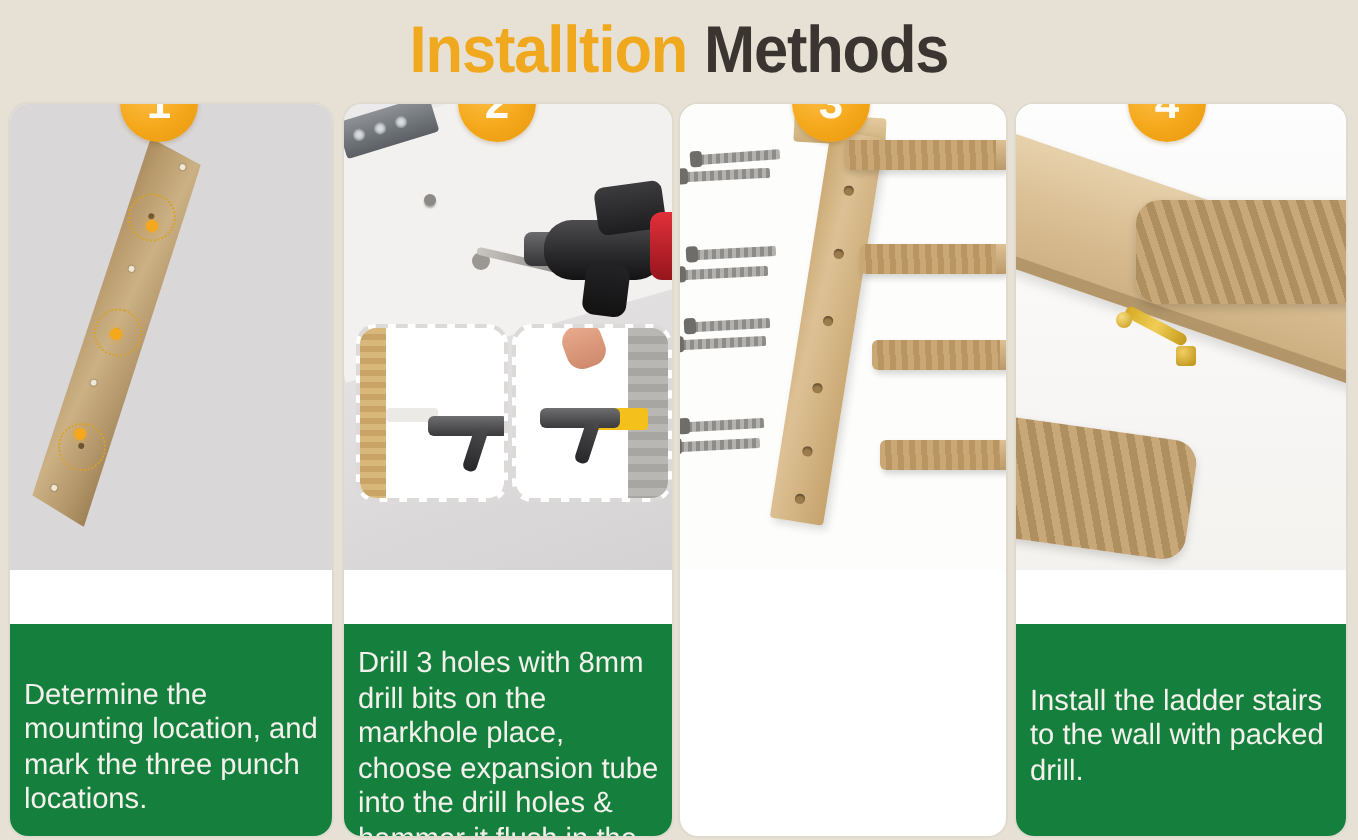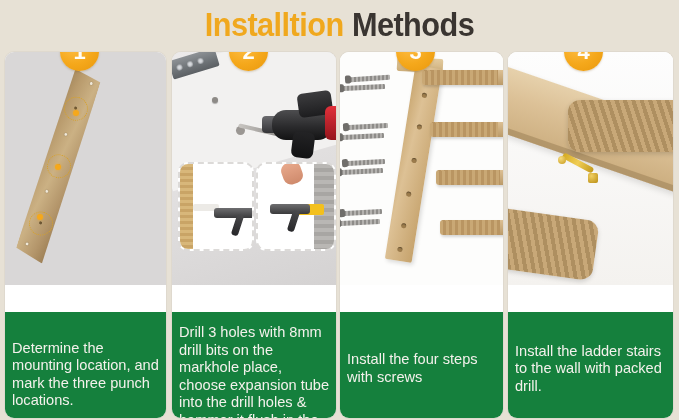--- a/index.html
+++ b/index.html
@@ -272,21 +272,20 @@
         <div class="screw w1"></div>
         <div class="screw w1b"></div>
         <div class="screw w2"></div>
         <div class="screw w2b"></div>
         <div class="screw w3"></div>
         <div class="screw w3b"></div>
         <div class="screw w4"></div>
         <div class="screw w4b"></div>
       </div>
       <div class="badge b3">3</div>
-      <div class="caption mid">Install the four steps with screws</div>
     </div>
 
     <div class="panel p4">
       <div class="art">
         <div class="p4bg"></div>
         <div class="plank">
           <div class="plank-edge"></div>
         </div>
         <div class="sisal sis1"></div>
         <div class="sisal sis2"></div>

